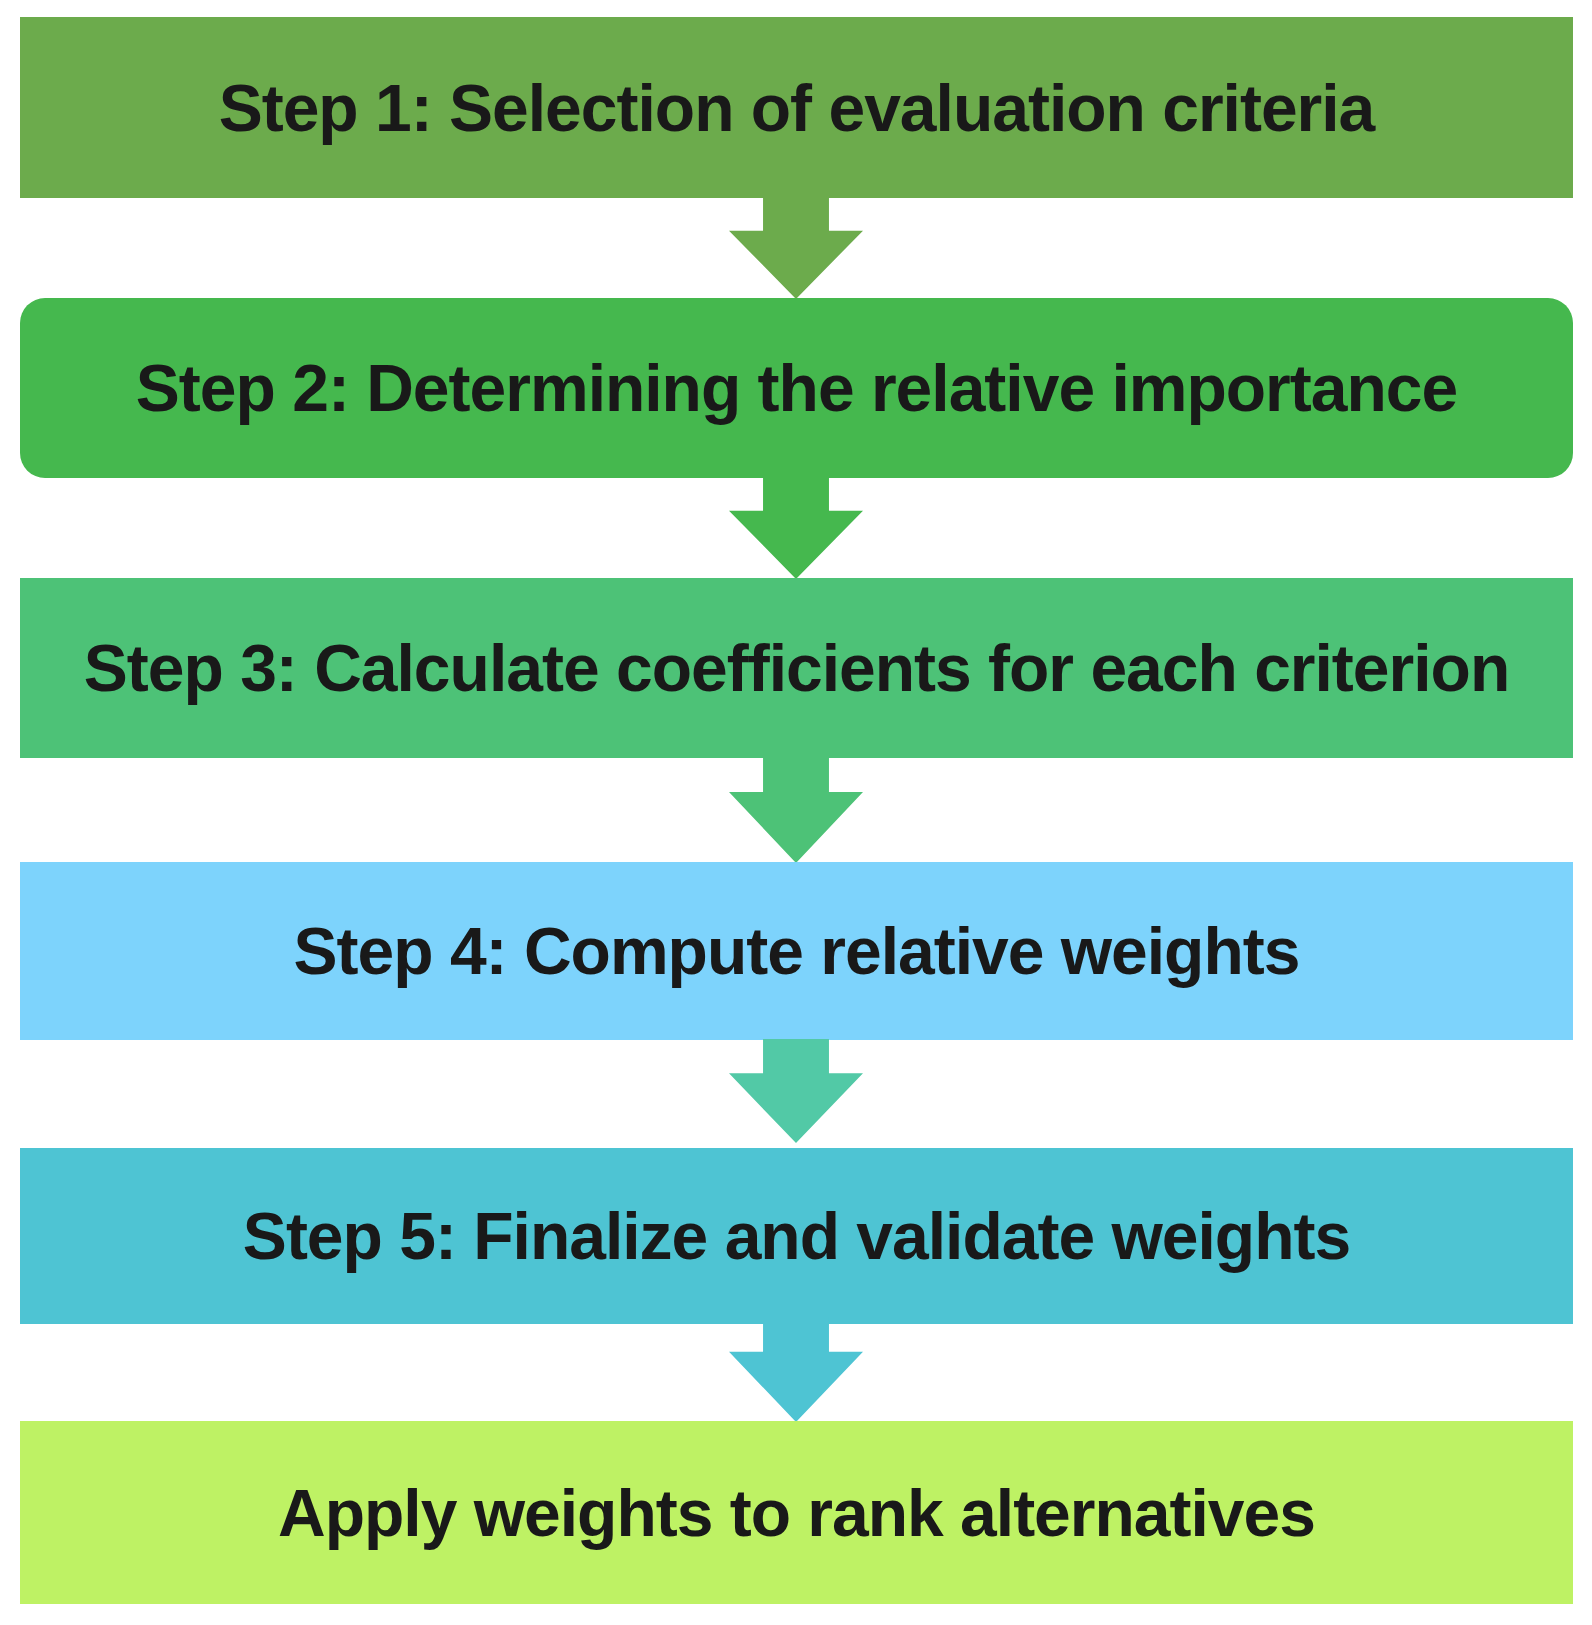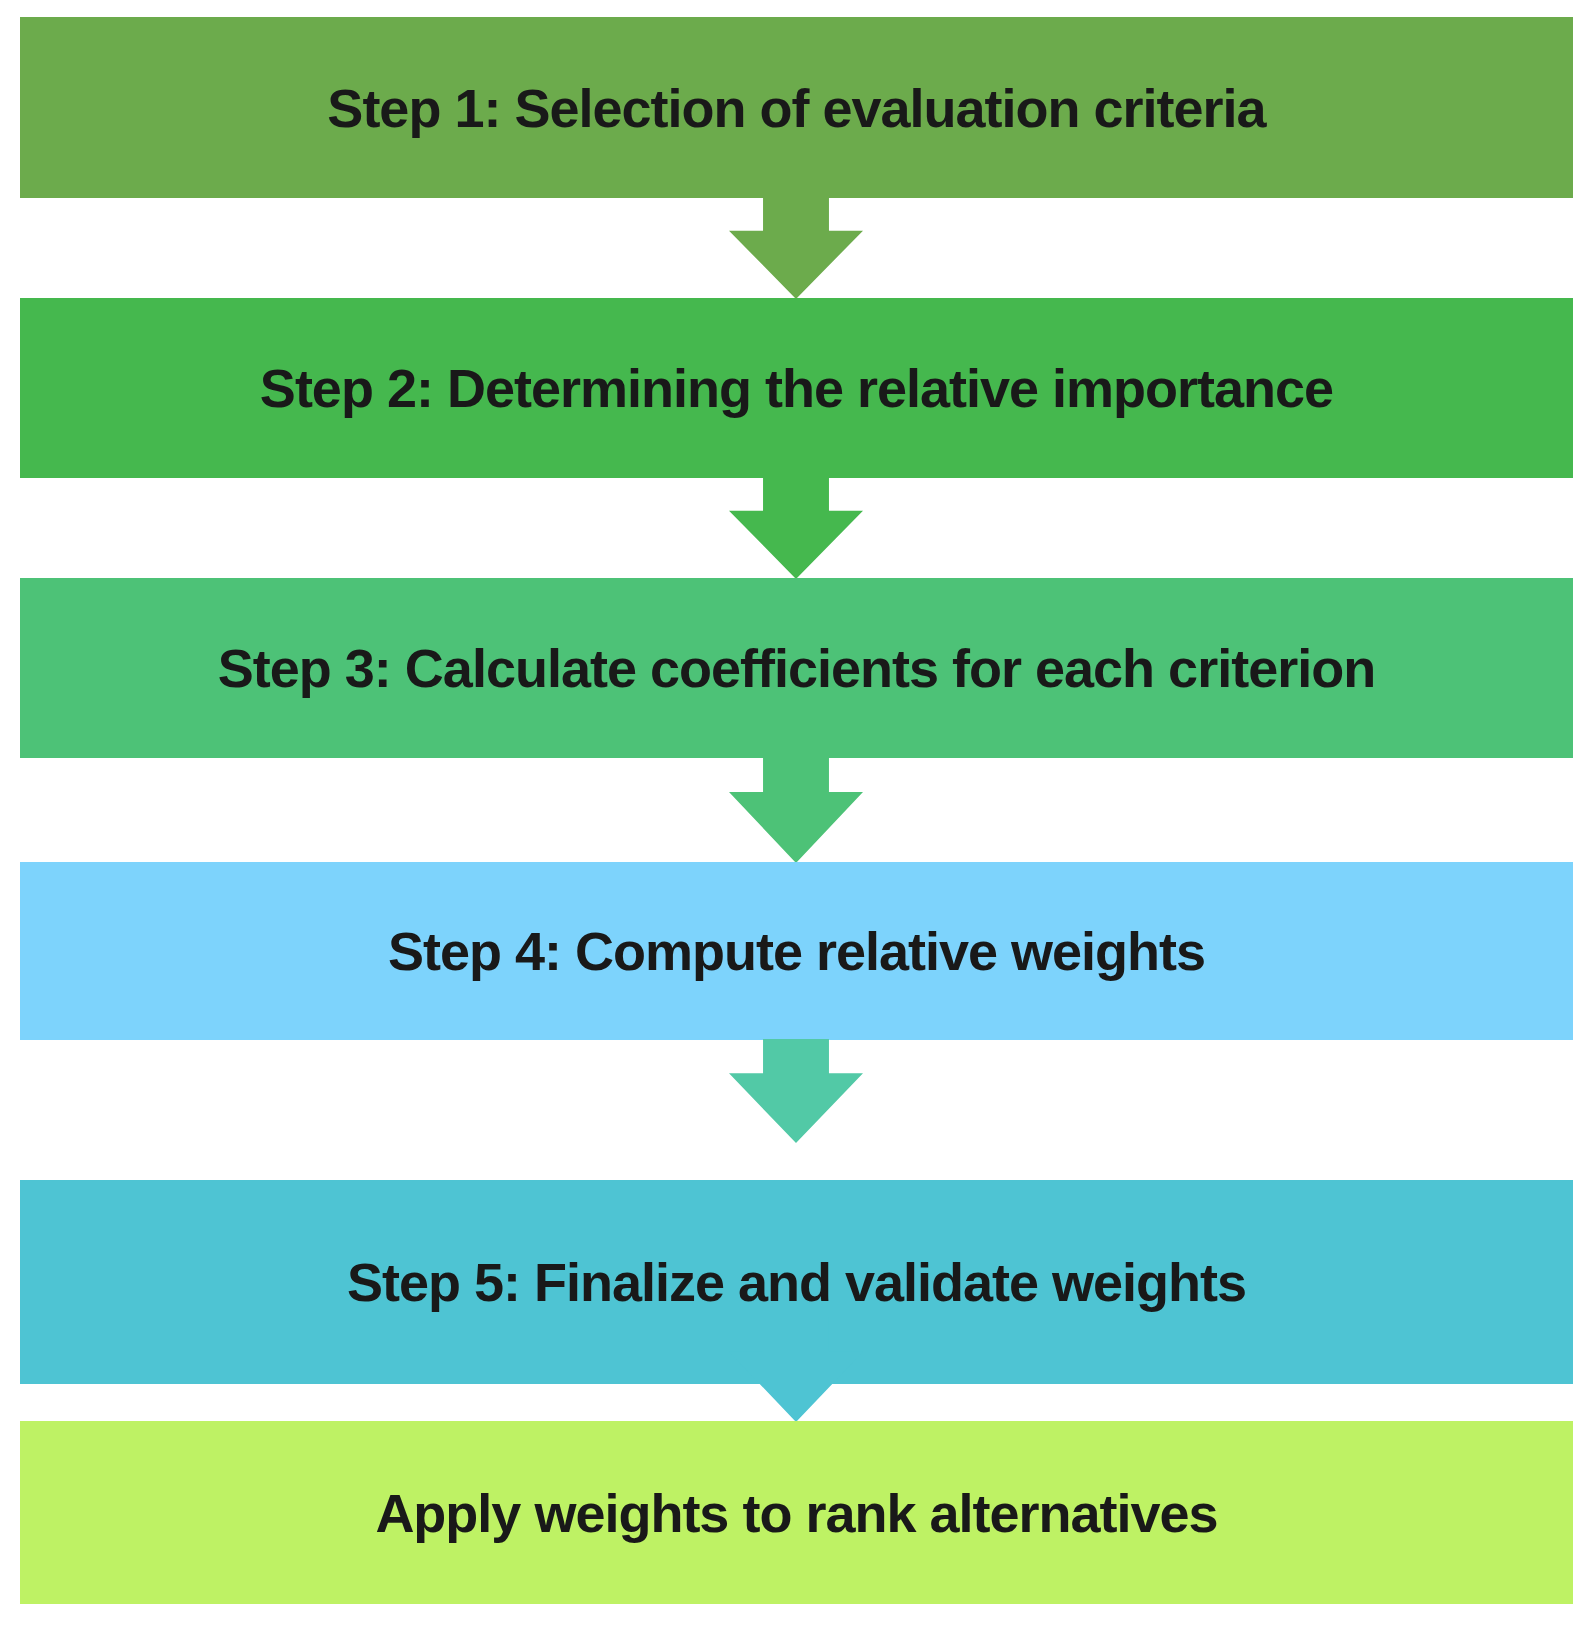--- a/index.html
+++ b/index.html
@@ -15,30 +15,30 @@
     overflow: hidden;
   }
   .band {
     position: absolute;
     left: 20px;
     width: 1553px;
     display: flex;
     align-items: center;
     justify-content: center;
     text-align: center;
-    font-size: 54px;
+    font-size: 66px;
     font-weight: 600;
     letter-spacing: -1px;
     color: #191919;
   }
   .band-1 { top: 17px;   height: 181px; }
-  .band-2 { top: 298px;  height: 180px; }
+  .band-2 { top: 298px;  height: 180px; border-radius: 25px; }
   .band-3 { top: 578px;  height: 180px; }
   .band-4 { top: 862px;  height: 178px; }
-  .band-5 { top: 1180px; height: 204px; }
+  .band-5 { top: 1148px; height: 176px; }
   .band-6 { top: 1421px; height: 183px; }
   .arrow {
     position: absolute;
     left: 729px;
     width: 134px;
     clip-path: polygon(25.4% 0, 74.6% 0, 74.6% 33%, 100% 33%, 50% 100%, 0 33%, 25.4% 33%);
   }
   .arrow-1 { top: 197px;  height: 102px; }
   .arrow-2 { top: 477px;  height: 102px; }
   .arrow-3 { top: 757px;  height: 106px; }

